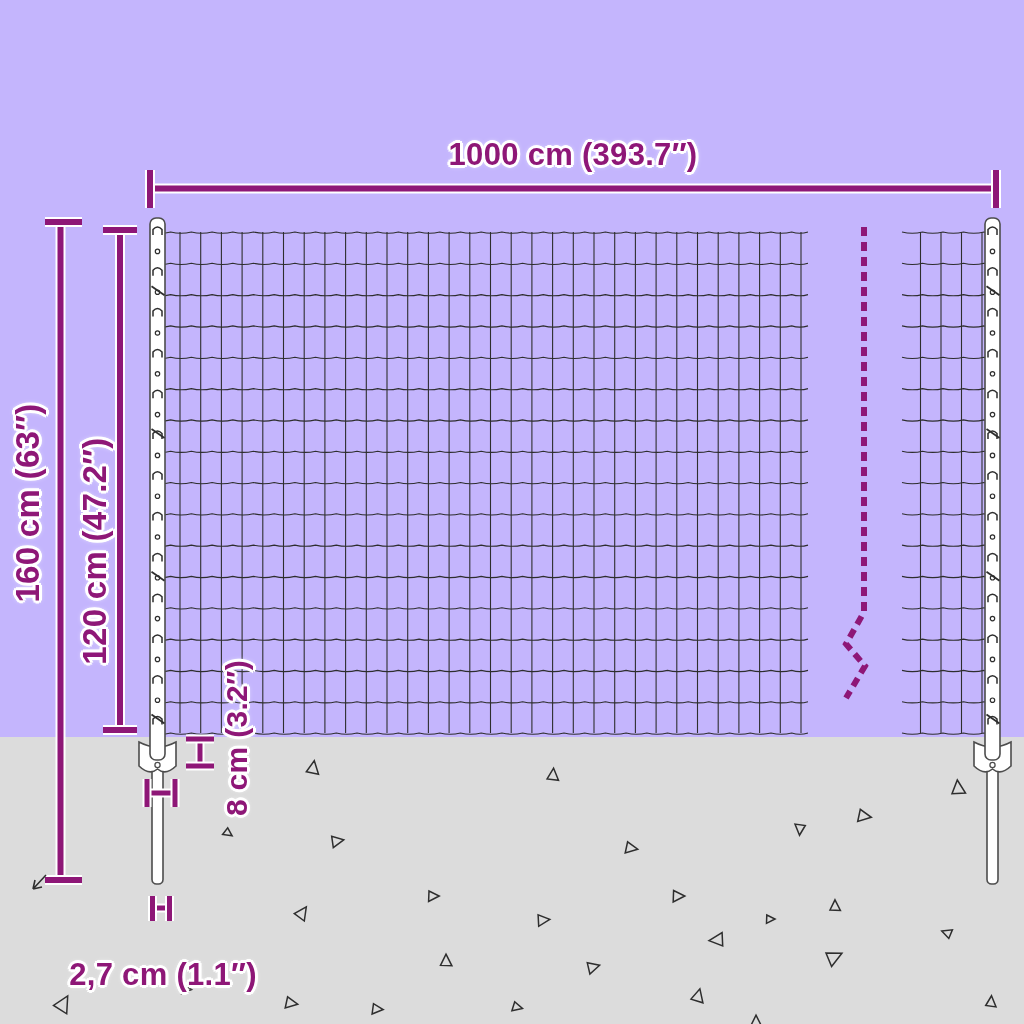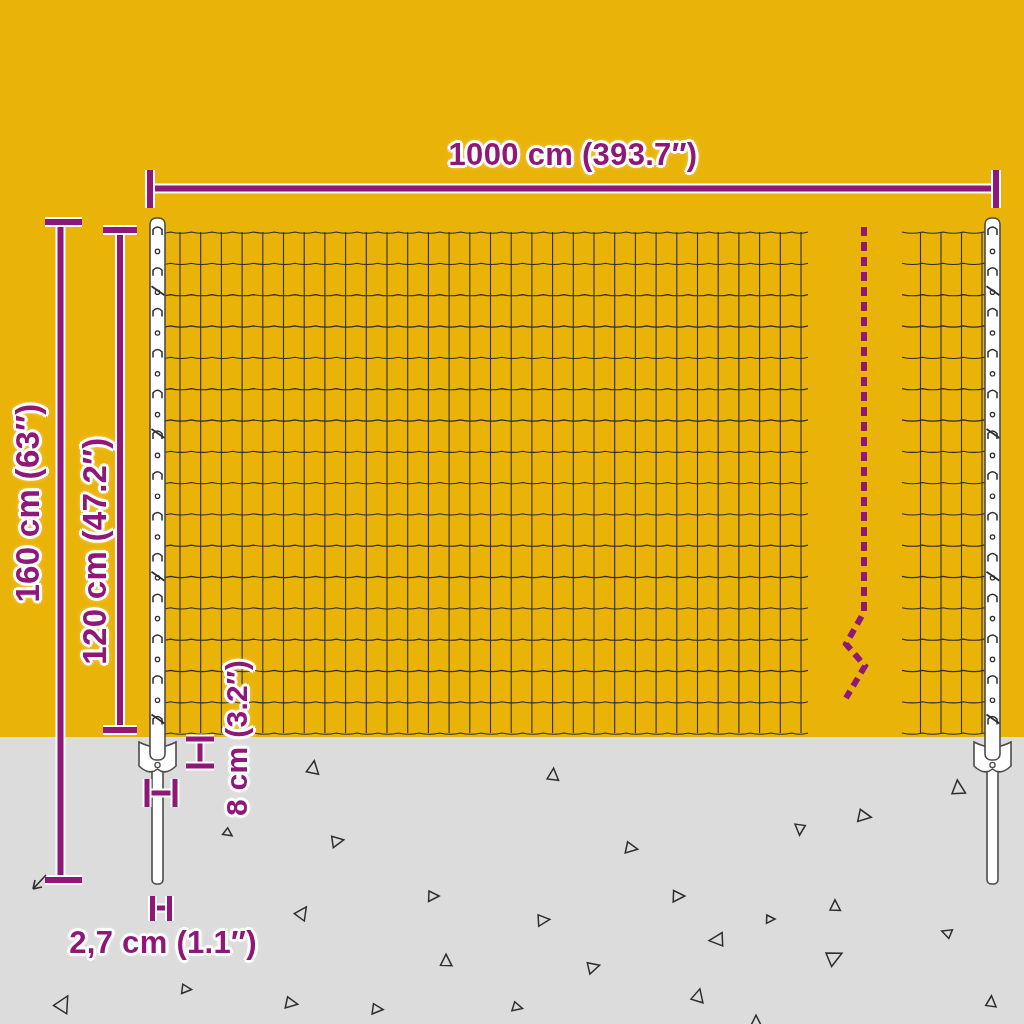--- a/index.html
+++ b/index.html
@@ -1,18 +1,18 @@
 <!DOCTYPE html>
 <html style="--accent: #8e1777;"><head>
 <meta charset="utf-8">
 <style>
   html,body{margin:0;padding:0;background:#fff;}
   .stage{
     position:relative;width:1024px;height:1024px;overflow:hidden;
-    background:#eab308;font-family:"Liberation Sans",sans-serif;text-align:right;
+    background:#c4b5fd;font-family:"Liberation Sans",sans-serif;text-align:right;
   }
   #scene{position:absolute;left:0;top:0;}
   .dim-label{
     position:absolute;
     transform:translate(-50%,-50%);
     color:var(--accent,#8e1777);
     font-weight:700;
     font-size:31px;
     white-space:nowrap;
     letter-spacing:0.3px;
@@ -255,15 +255,15 @@
 
   <div class="dim-label horiz" style="left:573px;top:155px;">1000 cm (393.7″)</div>
 
   <div class="dim-label vert size-lg" style="left:28px;top:503px;">160 cm (63″)</div>
 
   <div class="dim-label vert size-lg" style="left:95px;top:551px;">120 cm (47.2″)</div>
 
   <div class="dim-label vert" style="left:237px;top:738px;font-size:30px;">8 cm (3.2″)</div>
 
 
-  <div class="dim-label horiz" style="left:163px;top:943px;">2,7 cm (1.1″)</div>
+  <div class="dim-label horiz" style="left:163px;top:975px;">2,7 cm (1.1″)</div>
 
 </div>
 
 </body></html>

